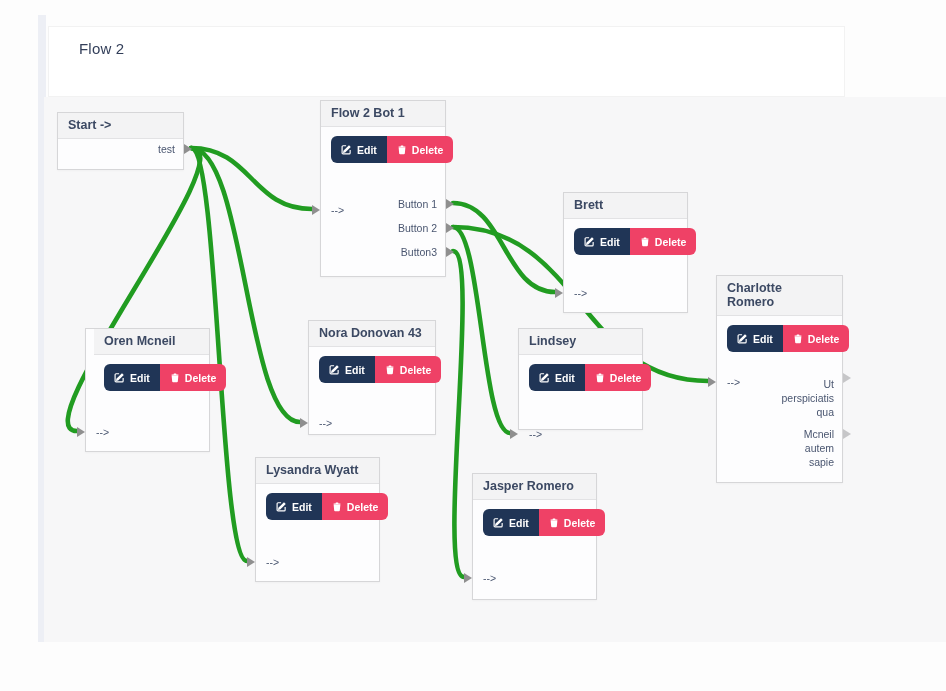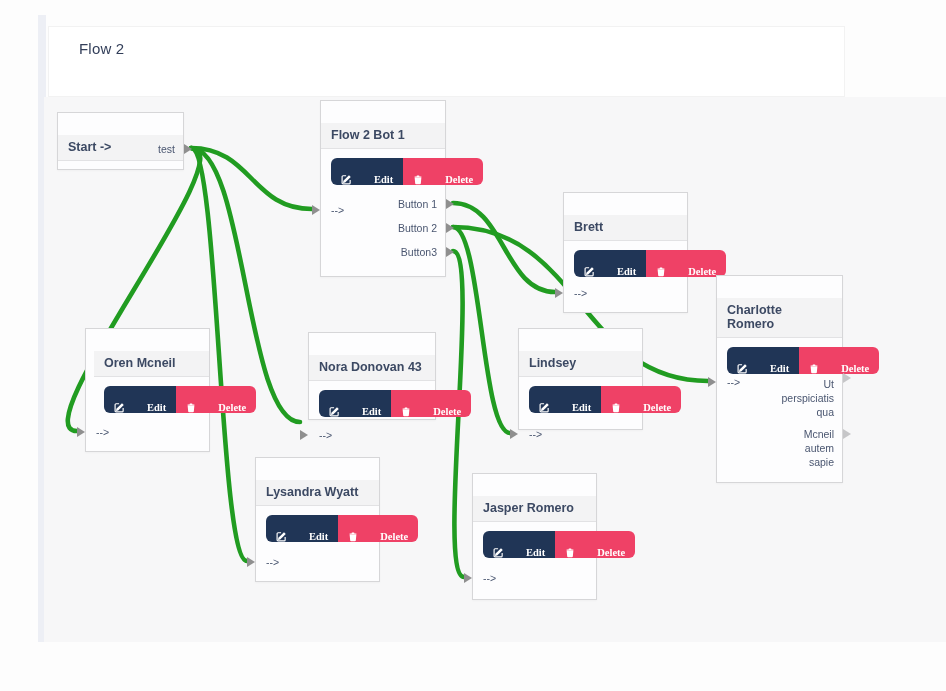--- a/index.html
+++ b/index.html
@@ -19,26 +19,26 @@
   .canvas-bg { position:absolute; left:44px; top:97px; width:902px; height:545px; background:#f7f7f8; }
   #flow-canvas { position:absolute; left:0; top:0; width:946px; height:691px; }
   #edge-layer { position:absolute; left:0; top:0; pointer-events:none; }
   #edge-layer path { pointer-events:stroke; }
   .node {
     position:absolute; background:#fdfdfe; border:1px solid #d6d6d8;
     box-shadow:0 1px 2px rgba(0,0,0,0.03);
   }
   .node-header {
     background:#f3f3f4; border-bottom:1px solid #e2e2e4;
-    padding:5px 10px 6px 10px; font-size:12.5px; font-weight:700; color:#3c4963;margin-top:22px;
+    padding:5px 10px 6px 10px; font-size:12.5px; font-weight:700; color:#3c4963;
   }
   .actions { display:flex; margin:9px 0 0 10px; }
   .btn {
-    display:flex; align-items:flex-end; gap:22px; border:none; cursor:pointer;
-    color:#fff; font-family:Liberation Serif, serif; font-size:10.5px; font-weight:700;
+    display:flex; align-items:center; gap:5px; border:none; cursor:pointer;
+    color:#fff; font-family:Liberation Sans, sans-serif; font-size:10.5px; font-weight:700;
     padding:0 10px; height:27px;
   }
   .btn-edit { border-radius:6px 0 0 6px; }
   .btn-delete { border-radius:0 6px 6px 0; }
   .btn svg { display:block; }
   .port {
     position:absolute; width:0; height:0;
     border-top:5px solid transparent; border-bottom:5px solid transparent;
     border-left:8px solid #8f8f8f; cursor:crosshair;
   }
@@ -202,21 +202,21 @@
             </svg>
           </span>
           <span>Delete</span>
         </button>
       </div>
       <span class="port in" style="top: 98px;"></span>
       <div class="port-label in" style="top: 96px;">
         <div>--&gt;</div>
       </div>
     </div>
-    <div class="node" style="left: 308px; top: 332px; width: 128px; height: 88px;">
+    <div class="node" style="left: 308px; top: 320px; width: 128px; height: 115px;">
       <div class="node-header">Nora Donovan 43</div>
       <div class="actions">
         <button class="btn btn-edit" style="background: rgb(32, 53, 86);">
           <span>
             <svg width="11" height="11" viewBox="0 0 16 16">
               <path d="M11.6 1.8l2.6 2.6-8.1 8.1-3.3.7.7-3.3z" fill="#fff"></path>
               <path d="M13.3 8.6V13a1.4 1.4 0 0 1-1.4 1.4H3A1.4 1.4 0 0 1 1.6 13V4A1.4 1.4 0 0 1 3 2.6h4.4" fill="none" stroke="#fff" stroke-width="1.7"></path>
             </svg>
           </span>
           <span>Edit</span>

